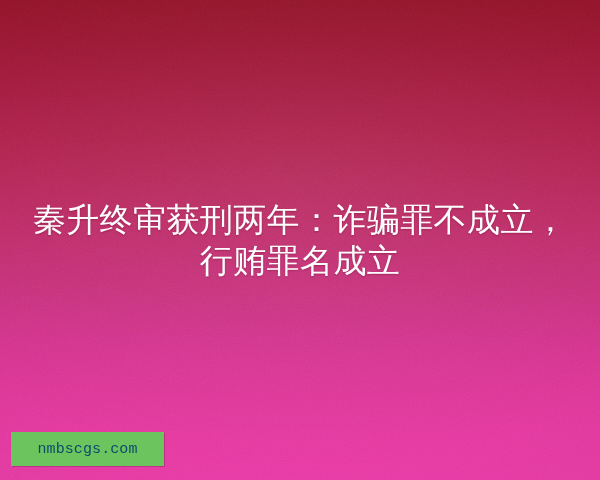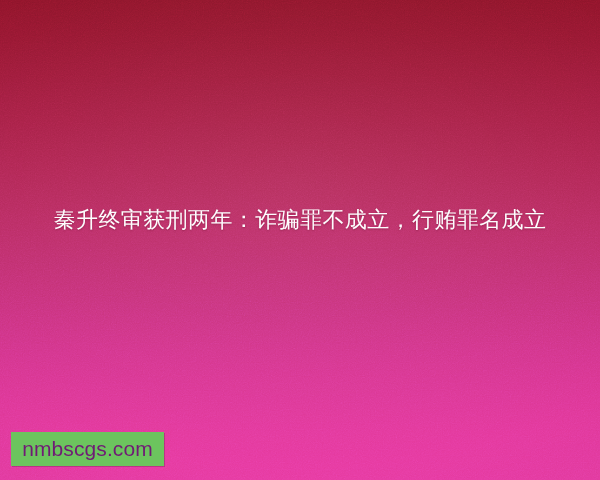--- a/index.html
+++ b/index.html
@@ -50,45 +50,45 @@
     opacity: 0.5;
     mix-blend-mode: overlay;
   }
   #headline {
     position: absolute;
     left: 0;
     right: 0;
     top: 199px;
     text-align: center;
     color: #fdfdfe;
-    font-size: 22px;
+    font-size: 33px;
     line-height: 41px;
     letter-spacing: 0.4px;
     padding: 0 26px;
     box-sizing: border-box;
     text-shadow: 0 1px 2px rgba(80,0,30,0.30);
     white-space: pre-line;
   }
   #watermark {
     position: absolute;
     left: 11px;
     top: 432px;
     width: 153px;
     height: 34px;
     background: #6cc45e;
     display: flex;
     align-items: center;
     justify-content: center;
     box-shadow: 1px 1px 0 rgba(0,0,0,0.18);
   }
   #watermark-text {
-    color: #701a75;
-    font-size: 21px;
+    color: #0c4a6e;
+    font-size: 15px;
     letter-spacing: 0.1px;
-    font-family: Liberation Sans, sans-serif;
+    font-family: Liberation Mono, monospace;
   }
 </style>
 </head>
 <body>
 
 <div id="card">
 
   <svg id="grain" width="600" height="480" viewBox="0 0 600 480" preserveAspectRatio="none" aria-hidden="true">
     <defs>
       <filter id="noiseFilter" x="0" y="0" width="100%" height="100%">

